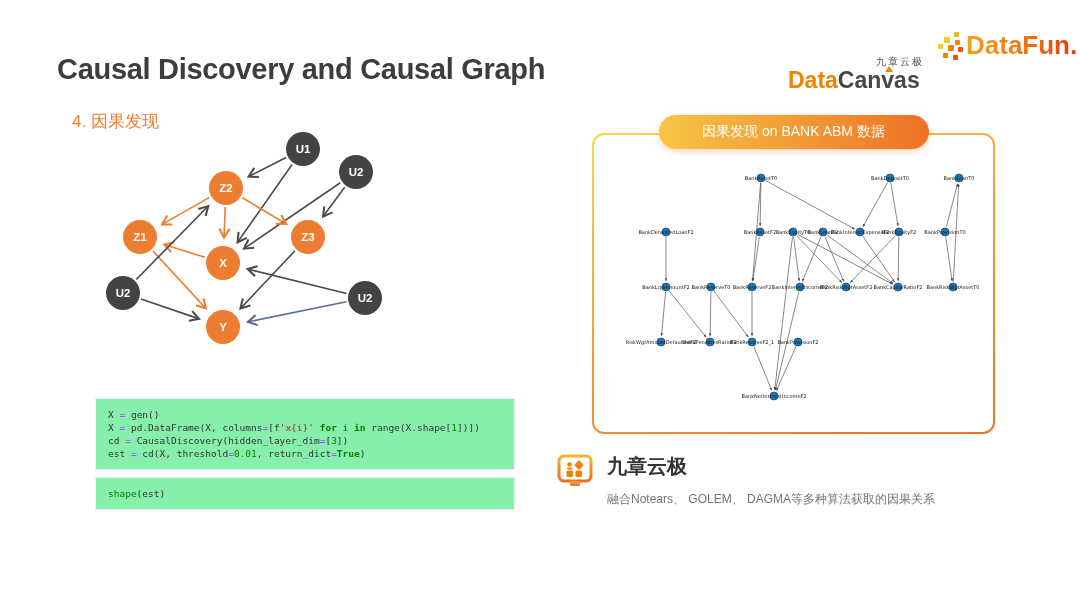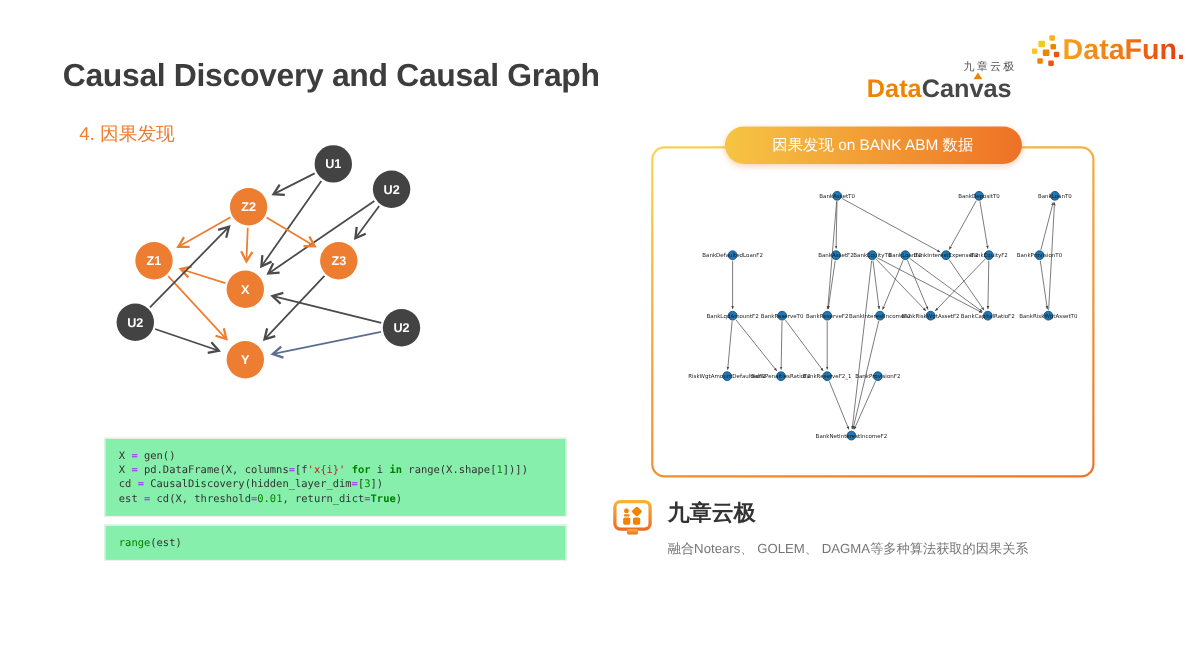--- a/index.html
+++ b/index.html
@@ -128,21 +128,21 @@
     <text x="153" y="139" text-anchor="middle" fill="#fff" font-size="11.5" font-weight="bold" font-family="&quot;Liberation Sans&quot;,sans-serif">X</text>
     <circle cx="53" cy="165" r="17" fill="#434343"></circle>
     <text x="53" y="169" text-anchor="middle" fill="#fff" font-size="11.5" font-weight="bold" font-family="&quot;Liberation Sans&quot;,sans-serif">U2</text>
     <circle cx="153" cy="199" r="17" fill="#ED7D31"></circle>
     <text x="153" y="203" text-anchor="middle" fill="#fff" font-size="11.5" font-weight="bold" font-family="&quot;Liberation Sans&quot;,sans-serif">Y</text>
     <circle cx="295" cy="170" r="17" fill="#434343"></circle>
     <text x="295" y="174" text-anchor="middle" fill="#fff" font-size="11.5" font-weight="bold" font-family="&quot;Liberation Sans&quot;,sans-serif">U2</text>
   </svg>
 
 <div id="code1" class="code-box"><div class="code-line"><span class="tok-pl">X </span><span class="tok-op">=</span><span class="tok-pl"> gen()</span></div><div class="code-line"><span class="tok-pl">X </span><span class="tok-op">=</span><span class="tok-pl"> pd.DataFrame(X, columns</span><span class="tok-op">=</span><span class="tok-pl">[f</span><span class="tok-st">'x{i}'</span><span class="tok-pl"> </span><span class="tok-kw">for</span><span class="tok-pl"> i </span><span class="tok-kw">in</span><span class="tok-pl"> range(X.shape[</span><span class="tok-nu">1</span><span class="tok-pl">])])</span></div><div class="code-line"><span class="tok-pl">cd </span><span class="tok-op">=</span><span class="tok-pl"> CausalDiscovery(hidden_layer_dim</span><span class="tok-op">=</span><span class="tok-pl">[</span><span class="tok-nu">3</span><span class="tok-pl">])</span></div><div class="code-line"><span class="tok-pl">est </span><span class="tok-op">=</span><span class="tok-pl"> cd(X, threshold</span><span class="tok-op">=</span><span class="tok-nu">0.01</span><span class="tok-pl">, return_dict</span><span class="tok-op">=</span><span class="tok-kw">True</span><span class="tok-pl">)</span></div></div>
-<div id="code2" class="code-box"><div class="code-line"><span class="tok-bu">range</span><span class="tok-pl">(est)</span></div></div>
+<div id="code2" class="code-box"><div class="code-line"><span class="tok-bu">shape</span><span class="tok-pl">(est)</span></div></div>
 <div class="output-box">
 </div>
 
 <div class="panel">
   <div class="panel-inner">
     <svg id="network-svg" width="399" height="297" viewBox="0 0 399 297">
       <defs>
         <marker id="arr-net" viewBox="0 0 10 10" refX="8" refY="5" markerWidth="5" markerHeight="5" orient="auto">
           <path d="M0,1.5 L8,5 L0,8.5 z" fill="#444"></path>
         </marker>

